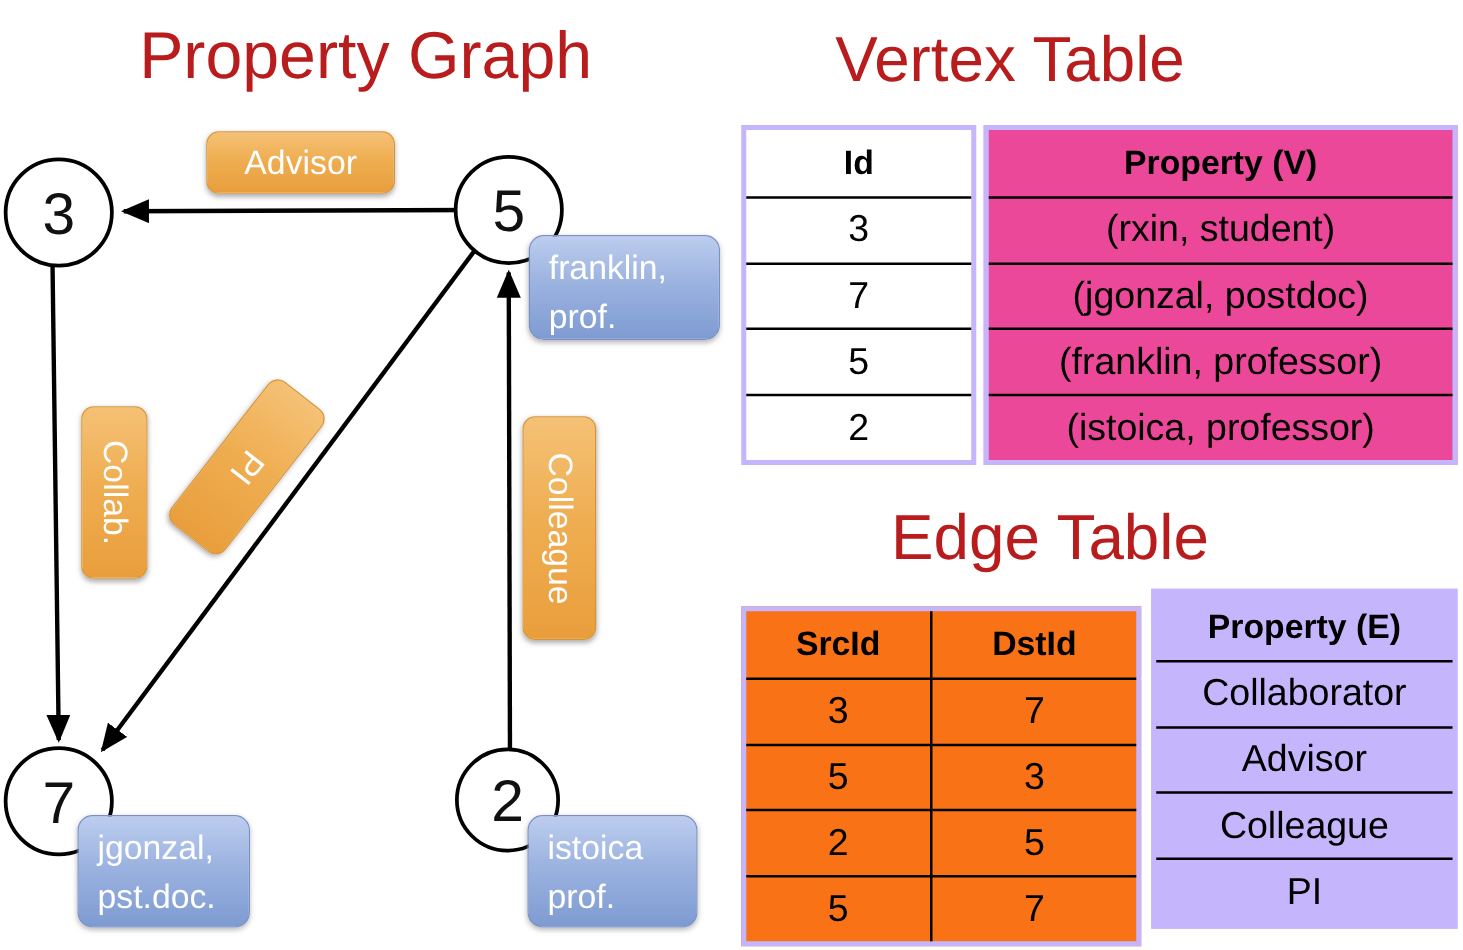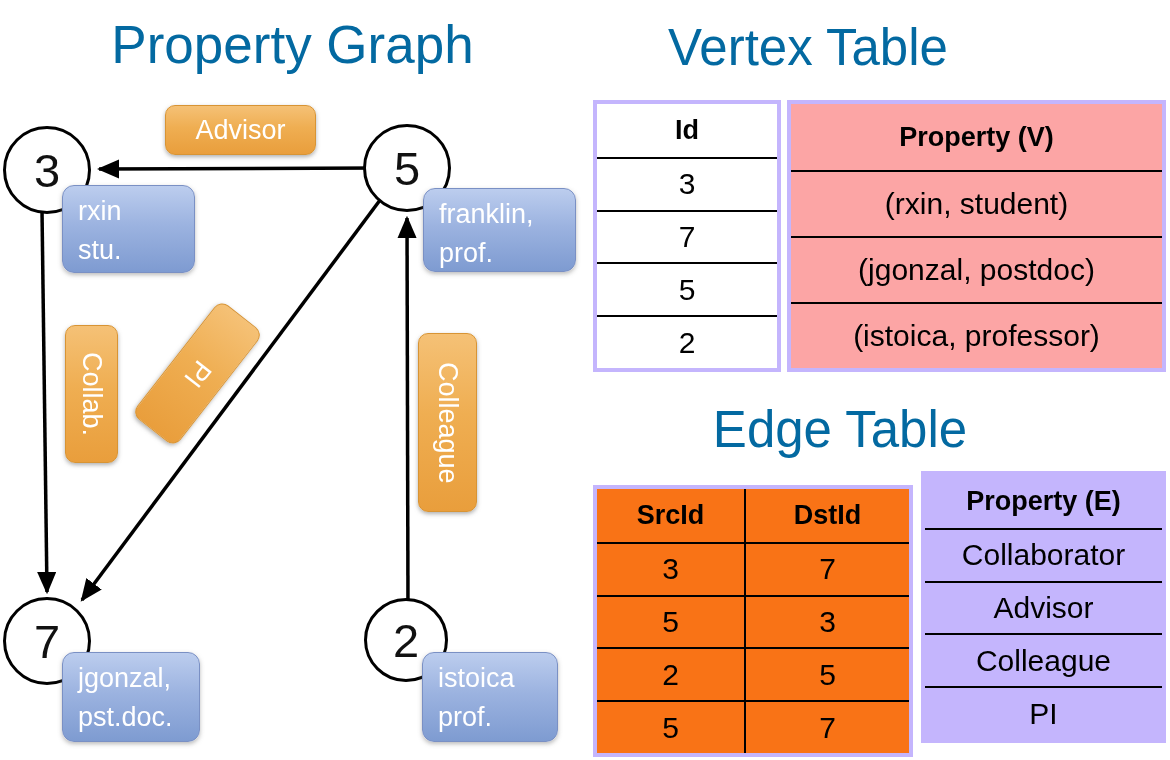--- a/index.html
+++ b/index.html
@@ -1,19 +1,19 @@
 <!DOCTYPE html>
 <html><head>
 <meta charset="utf-8">
 <style>
   html,body{margin:0;padding:0;background:#fff;}
   .canvas{position:relative;width:1170px;height:760px;background:#fff;overflow:hidden;
           font-family:"Liberation Sans",sans-serif;color:#000;}
   .big-title{position:absolute;text-align:center;font-size:53px;font-weight:400;
-             letter-spacing:0px;color:#0369a1;white-space:nowrap;}
+             letter-spacing:0px;color:#b91c1c;white-space:nowrap;}
   #pg-title{left:0;top:14px;width:585px;}
   #vt-title{left:553px;top:18px;width:510px;font-size:51px;}
   #et-title{left:585px;top:400px;width:510px;font-size:51px;}
 
   
   svg.edges{position:absolute;left:0;top:0;width:585px;height:760px;}
   svg.edges line{stroke:#000;stroke-width:3.5;}
 
   
   .node{position:absolute;box-sizing:border-box;background:#fff;border:3.5px solid #000;
@@ -47,21 +47,21 @@
   #box-jgonzal{left:62px;top:652px;width:138px;height:90px;}
   #box-istoica{left:422px;top:652px;width:136px;height:90px;}
 
   
   .tbl{position:absolute;box-sizing:border-box;border:4px solid #c4b5fd;
        display:grid;grid-auto-rows:1fr;}
   .tbl .cell{display:flex;align-items:center;justify-content:center;
              font-size:30px;border-top:2.5px solid #000;}
   .tbl .cell.hdr{font-weight:bold;font-size:27px;border-top:none;}
   #vt-id{left:593px;top:100px;width:188px;height:272px;background:#fff;}
-  #vt-prop{left:787px;top:100px;width:379px;height:272px;background:#fca5a5;}
+  #vt-prop{left:787px;top:100px;width:379px;height:272px;background:#ec4899;}
   #et-ids{left:593px;top:485px;width:320px;height:272px;background:#f97316;
           grid-template-columns:149px 1fr;}
   #et-ids .cell.c1{border-right:2.5px solid #000;}
   #et-prop{left:921px;top:471px;width:245px;height:272px;background:#c4b5fd;}
 </style>
 </head>
 <body>
 
 <div class="canvas">
 
@@ -92,24 +92,20 @@
   </div>
   <div class="node" id="node-2">
     <span>2</span>
   </div>
 
   <div class="olabel" id="lbl-advisor">Advisor</div>
   <div class="olabel vtext" id="lbl-collab">Collab.</div>
   <div class="olabel vtext" id="lbl-pi">PI</div>
   <div class="olabel vtext" id="lbl-colleague">Colleague</div>
 
-  <div class="bluebox" id="box-rxin">
-    <div>rxin</div>
-    <div>stu.</div>
-  </div>
   <div class="bluebox" id="box-franklin">
     <div>franklin,</div>
     <div>prof.</div>
   </div>
   <div class="bluebox" id="box-jgonzal">
     <div>jgonzal,</div>
     <div>pst.doc.</div>
   </div>
   <div class="bluebox" id="box-istoica">
     <div>istoica</div>
@@ -121,20 +117,21 @@
     <div class="cell">3</div>
     <div class="cell">7</div>
     <div class="cell">5</div>
     <div class="cell">2</div>
   </div>
 
   <div class="tbl" id="vt-prop">
     <div class="cell hdr">Property (V)</div>
     <div class="cell">(rxin, student)</div>
     <div class="cell">(jgonzal, postdoc)</div>
+    <div class="cell">(franklin, professor)</div>
     <div class="cell">(istoica, professor)</div>
   </div>
 
   <div class="tbl" id="et-ids">
     <div class="cell hdr c1">SrcId</div>
     <div class="cell hdr">DstId</div>
     <div class="cell c1">3</div>
     <div class="cell">7</div>
     <div class="cell c1">5</div>
     <div class="cell">3</div>

